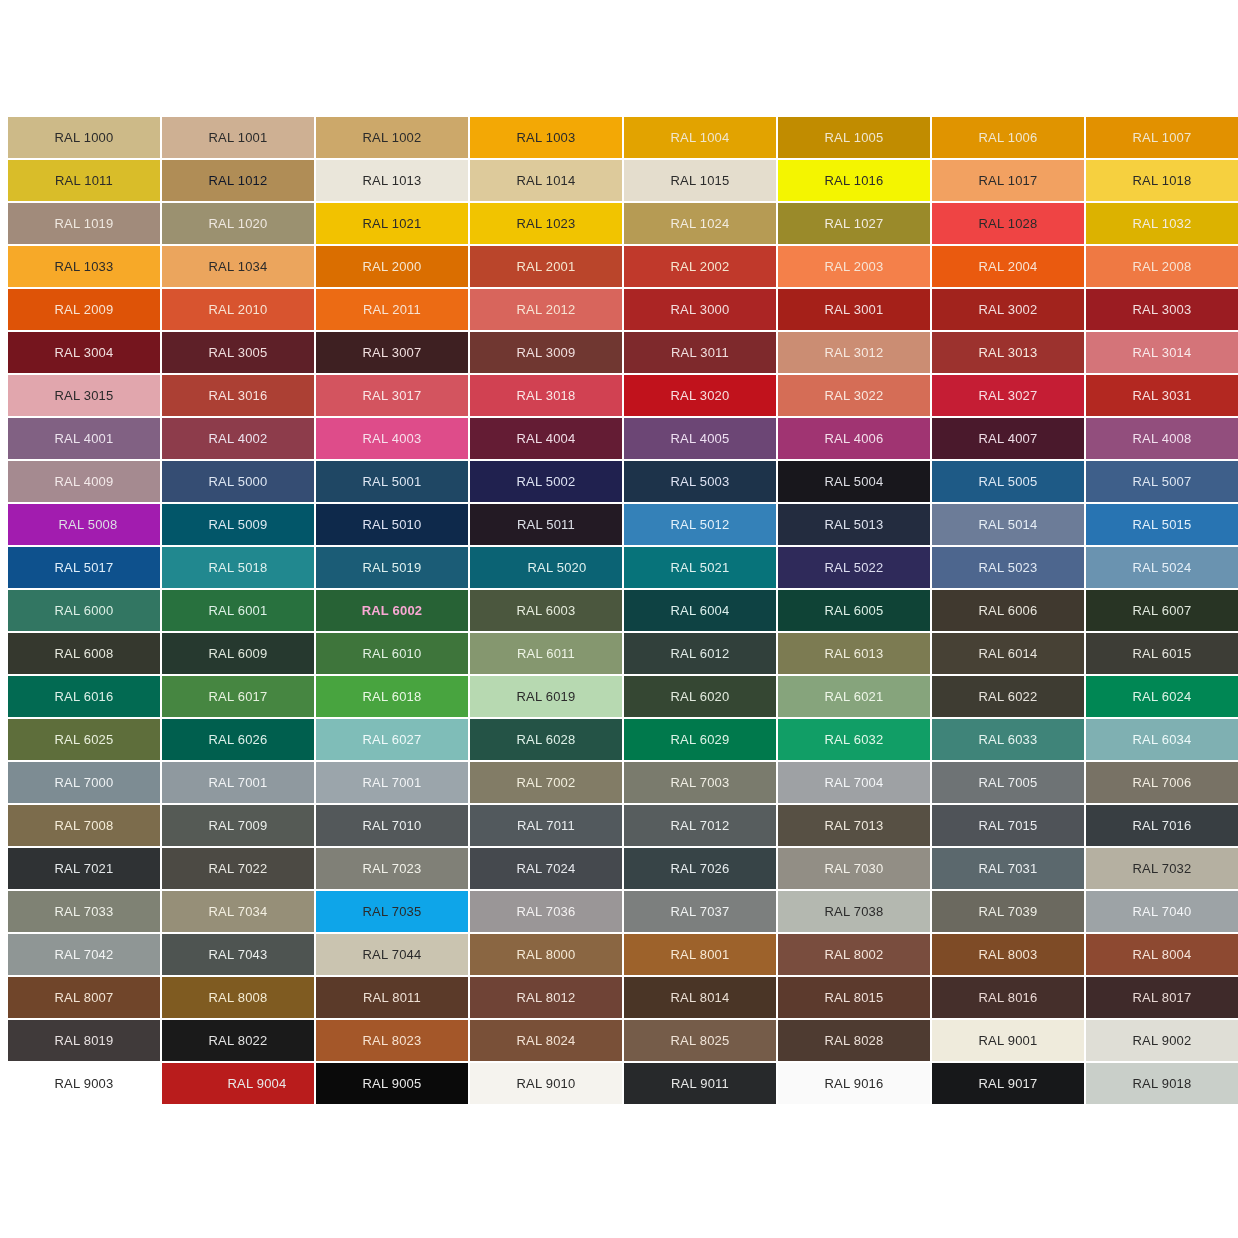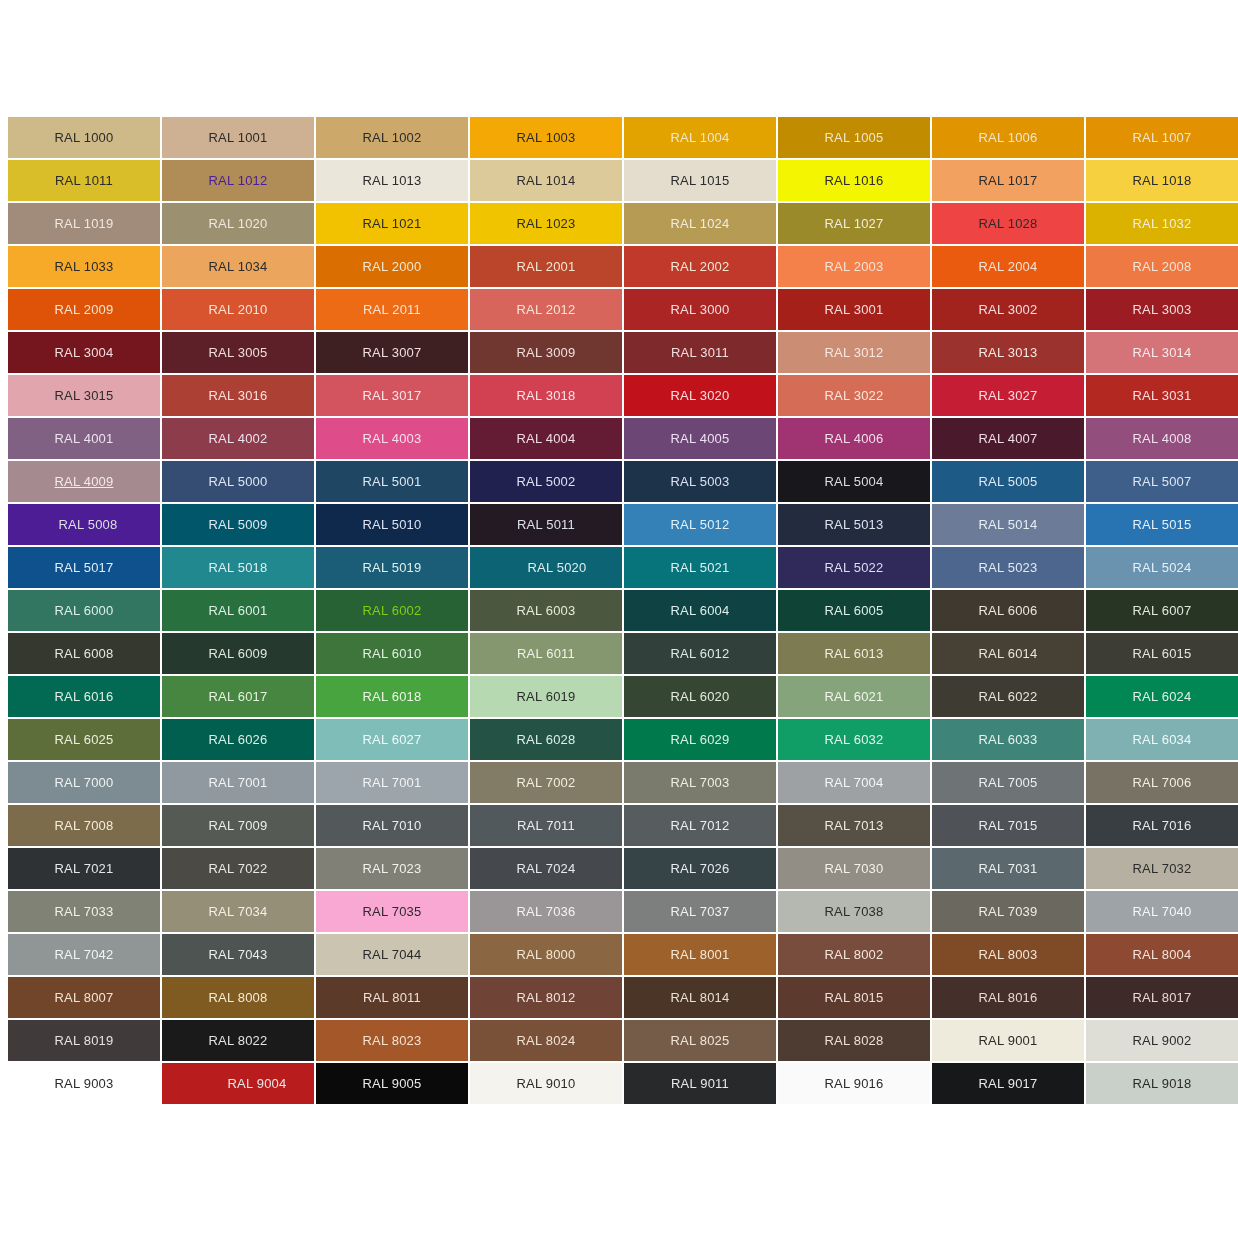--- a/index.html
+++ b/index.html
@@ -77,21 +77,21 @@
       <div class="swatch" style="background: rgb(224, 148, 0);">
         <span class="swatch-label" style="color: rgb(239, 230, 207);">RAL 1006</span>
       </div>
       <div class="swatch" style="background: rgb(226, 145, 0);">
         <span class="swatch-label" style="color: rgb(239, 230, 207);">RAL 1007</span>
       </div>
       <div class="swatch" style="background: rgb(217, 189, 41);">
         <span class="swatch-label" style="color: rgb(43, 43, 43);">RAL 1011</span>
       </div>
       <div class="swatch" style="background: rgb(176, 141, 86);">
-        <span class="swatch-label" style="color: #4c1d95;">RAL 1012</span>
+        <span class="swatch-label" style="color: #0f172a;">RAL 1012</span>
       </div>
       <div class="swatch" style="background: rgb(234, 230, 218);">
         <span class="swatch-label" style="color: rgb(43, 43, 43);">RAL 1013</span>
       </div>
       <div class="swatch" style="background: rgb(221, 202, 155);">
         <span class="swatch-label" style="color: rgb(43, 43, 43);">RAL 1014</span>
       </div>
       <div class="swatch" style="background: rgb(228, 221, 205);">
         <span class="swatch-label" style="color: rgb(43, 43, 43);">RAL 1015</span>
       </div>
@@ -242,21 +242,21 @@
       <div class="swatch" style="background: rgb(160, 52, 114);">
         <span class="swatch-label" style="color: rgb(242, 223, 234);">RAL 4006</span>
       </div>
       <div class="swatch" style="background: rgb(74, 25, 44);">
         <span class="swatch-label" style="color: rgb(238, 221, 230);">RAL 4007</span>
       </div>
       <div class="swatch" style="background: rgb(146, 78, 125);">
         <span class="swatch-label" style="color: rgb(242, 224, 238);">RAL 4008</span>
       </div>
       <div class="swatch" style="background: rgb(165, 138, 144);">
-        <span class="swatch-label" style="color: rgb(244, 234, 234); text-decoration: underline;">RAL 4009</span>
+        <span class="swatch-label" style="color: rgb(244, 234, 234);">RAL 4009</span>
       </div>
       <div class="swatch" style="background: rgb(53, 77, 115);">
         <span class="swatch-label" style="color: rgb(221, 230, 242);">RAL 5000</span>
       </div>
       <div class="swatch" style="background: rgb(31, 71, 100);">
         <span class="swatch-label" style="color: rgb(221, 230, 242);">RAL 5001</span>
       </div>
       <div class="swatch" style="background: rgb(32, 33, 79);">
         <span class="swatch-label" style="color: rgb(221, 226, 242);">RAL 5002</span>
       </div>
@@ -265,21 +265,21 @@
       </div>
       <div class="swatch" style="background: rgb(24, 23, 28);">
         <span class="swatch-label" style="color: rgb(221, 222, 228);">RAL 5004</span>
       </div>
       <div class="swatch" style="background: rgb(30, 90, 134);">
         <span class="swatch-label" style="color: rgb(221, 232, 244);">RAL 5005</span>
       </div>
       <div class="swatch" style="background: rgb(62, 95, 138);">
         <span class="swatch-label" style="color: rgb(221, 230, 242);">RAL 5007</span>
       </div>
-      <div class="swatch" style="background: #4c1d95; padding-left: 8px;">
+      <div class="swatch" style="background: #a21caf; padding-left: 8px;">
         <span class="swatch-label" style="color: rgb(221, 222, 228);">RAL 5008</span>
       </div>
       <div class="swatch" style="background: rgb(2, 86, 105);">
         <span class="swatch-label" style="color: rgb(221, 232, 240);">RAL 5009</span>
       </div>
       <div class="swatch" style="background: rgb(14, 41, 75);">
         <span class="swatch-label" style="color: rgb(221, 226, 242);">RAL 5010</span>
       </div>
       <div class="swatch" style="background: rgb(35, 26, 36);">
         <span class="swatch-label" style="color: rgb(221, 224, 232);">RAL 5011</span>
@@ -320,21 +320,21 @@
       <div class="swatch" style="background: rgb(106, 147, 176);">
         <span class="swatch-label" style="color: rgb(230, 240, 248);">RAL 5024</span>
       </div>
       <div class="swatch" style="background: rgb(50, 118, 98);">
         <span class="swatch-label" style="color: rgb(221, 240, 230);">RAL 6000</span>
       </div>
       <div class="swatch" style="background: rgb(40, 113, 62);">
         <span class="swatch-label" style="color: rgb(221, 240, 230);">RAL 6001</span>
       </div>
       <div class="swatch" style="background: rgb(39, 98, 53);">
-        <span class="swatch-label" style="color: #84cc16;">RAL 6002</span>
+        <span class="swatch-label" style="color: #f9a8d4; font-weight: bold;">RAL 6002</span>
       </div>
       <div class="swatch" style="background: rgb(75, 87, 62);">
         <span class="swatch-label" style="color: rgb(230, 236, 221);">RAL 6003</span>
       </div>
       <div class="swatch" style="background: rgb(14, 66, 67);">
         <span class="swatch-label" style="color: rgb(221, 240, 238);">RAL 6004</span>
       </div>
       <div class="swatch" style="background: rgb(15, 67, 54);">
         <span class="swatch-label" style="color: rgb(221, 240, 230);">RAL 6005</span>
       </div>
@@ -487,21 +487,21 @@
       </div>
       <div class="swatch" style="background: rgb(181, 176, 161);">
         <span class="swatch-label" style="color: rgb(43, 43, 43);">RAL 7032</span>
       </div>
       <div class="swatch" style="background: rgb(127, 130, 116);">
         <span class="swatch-label" style="color: rgb(240, 242, 234);">RAL 7033</span>
       </div>
       <div class="swatch" style="background: rgb(150, 143, 120);">
         <span class="swatch-label" style="color: rgb(244, 240, 226);">RAL 7034</span>
       </div>
-      <div class="swatch" style="background: #f9a8d4;">
+      <div class="swatch" style="background: #0ea5e9;">
         <span class="swatch-label" style="color: rgb(43, 43, 43);">RAL 7035</span>
       </div>
       <div class="swatch" style="background: rgb(154, 150, 151);">
         <span class="swatch-label" style="color: rgb(244, 242, 242);">RAL 7036</span>
       </div>
       <div class="swatch" style="background: rgb(124, 127, 126);">
         <span class="swatch-label" style="color: rgb(240, 242, 242);">RAL 7037</span>
       </div>
       <div class="swatch" style="background: rgb(180, 184, 176);">
         <span class="swatch-label" style="color: rgb(43, 43, 43);">RAL 7038</span>

